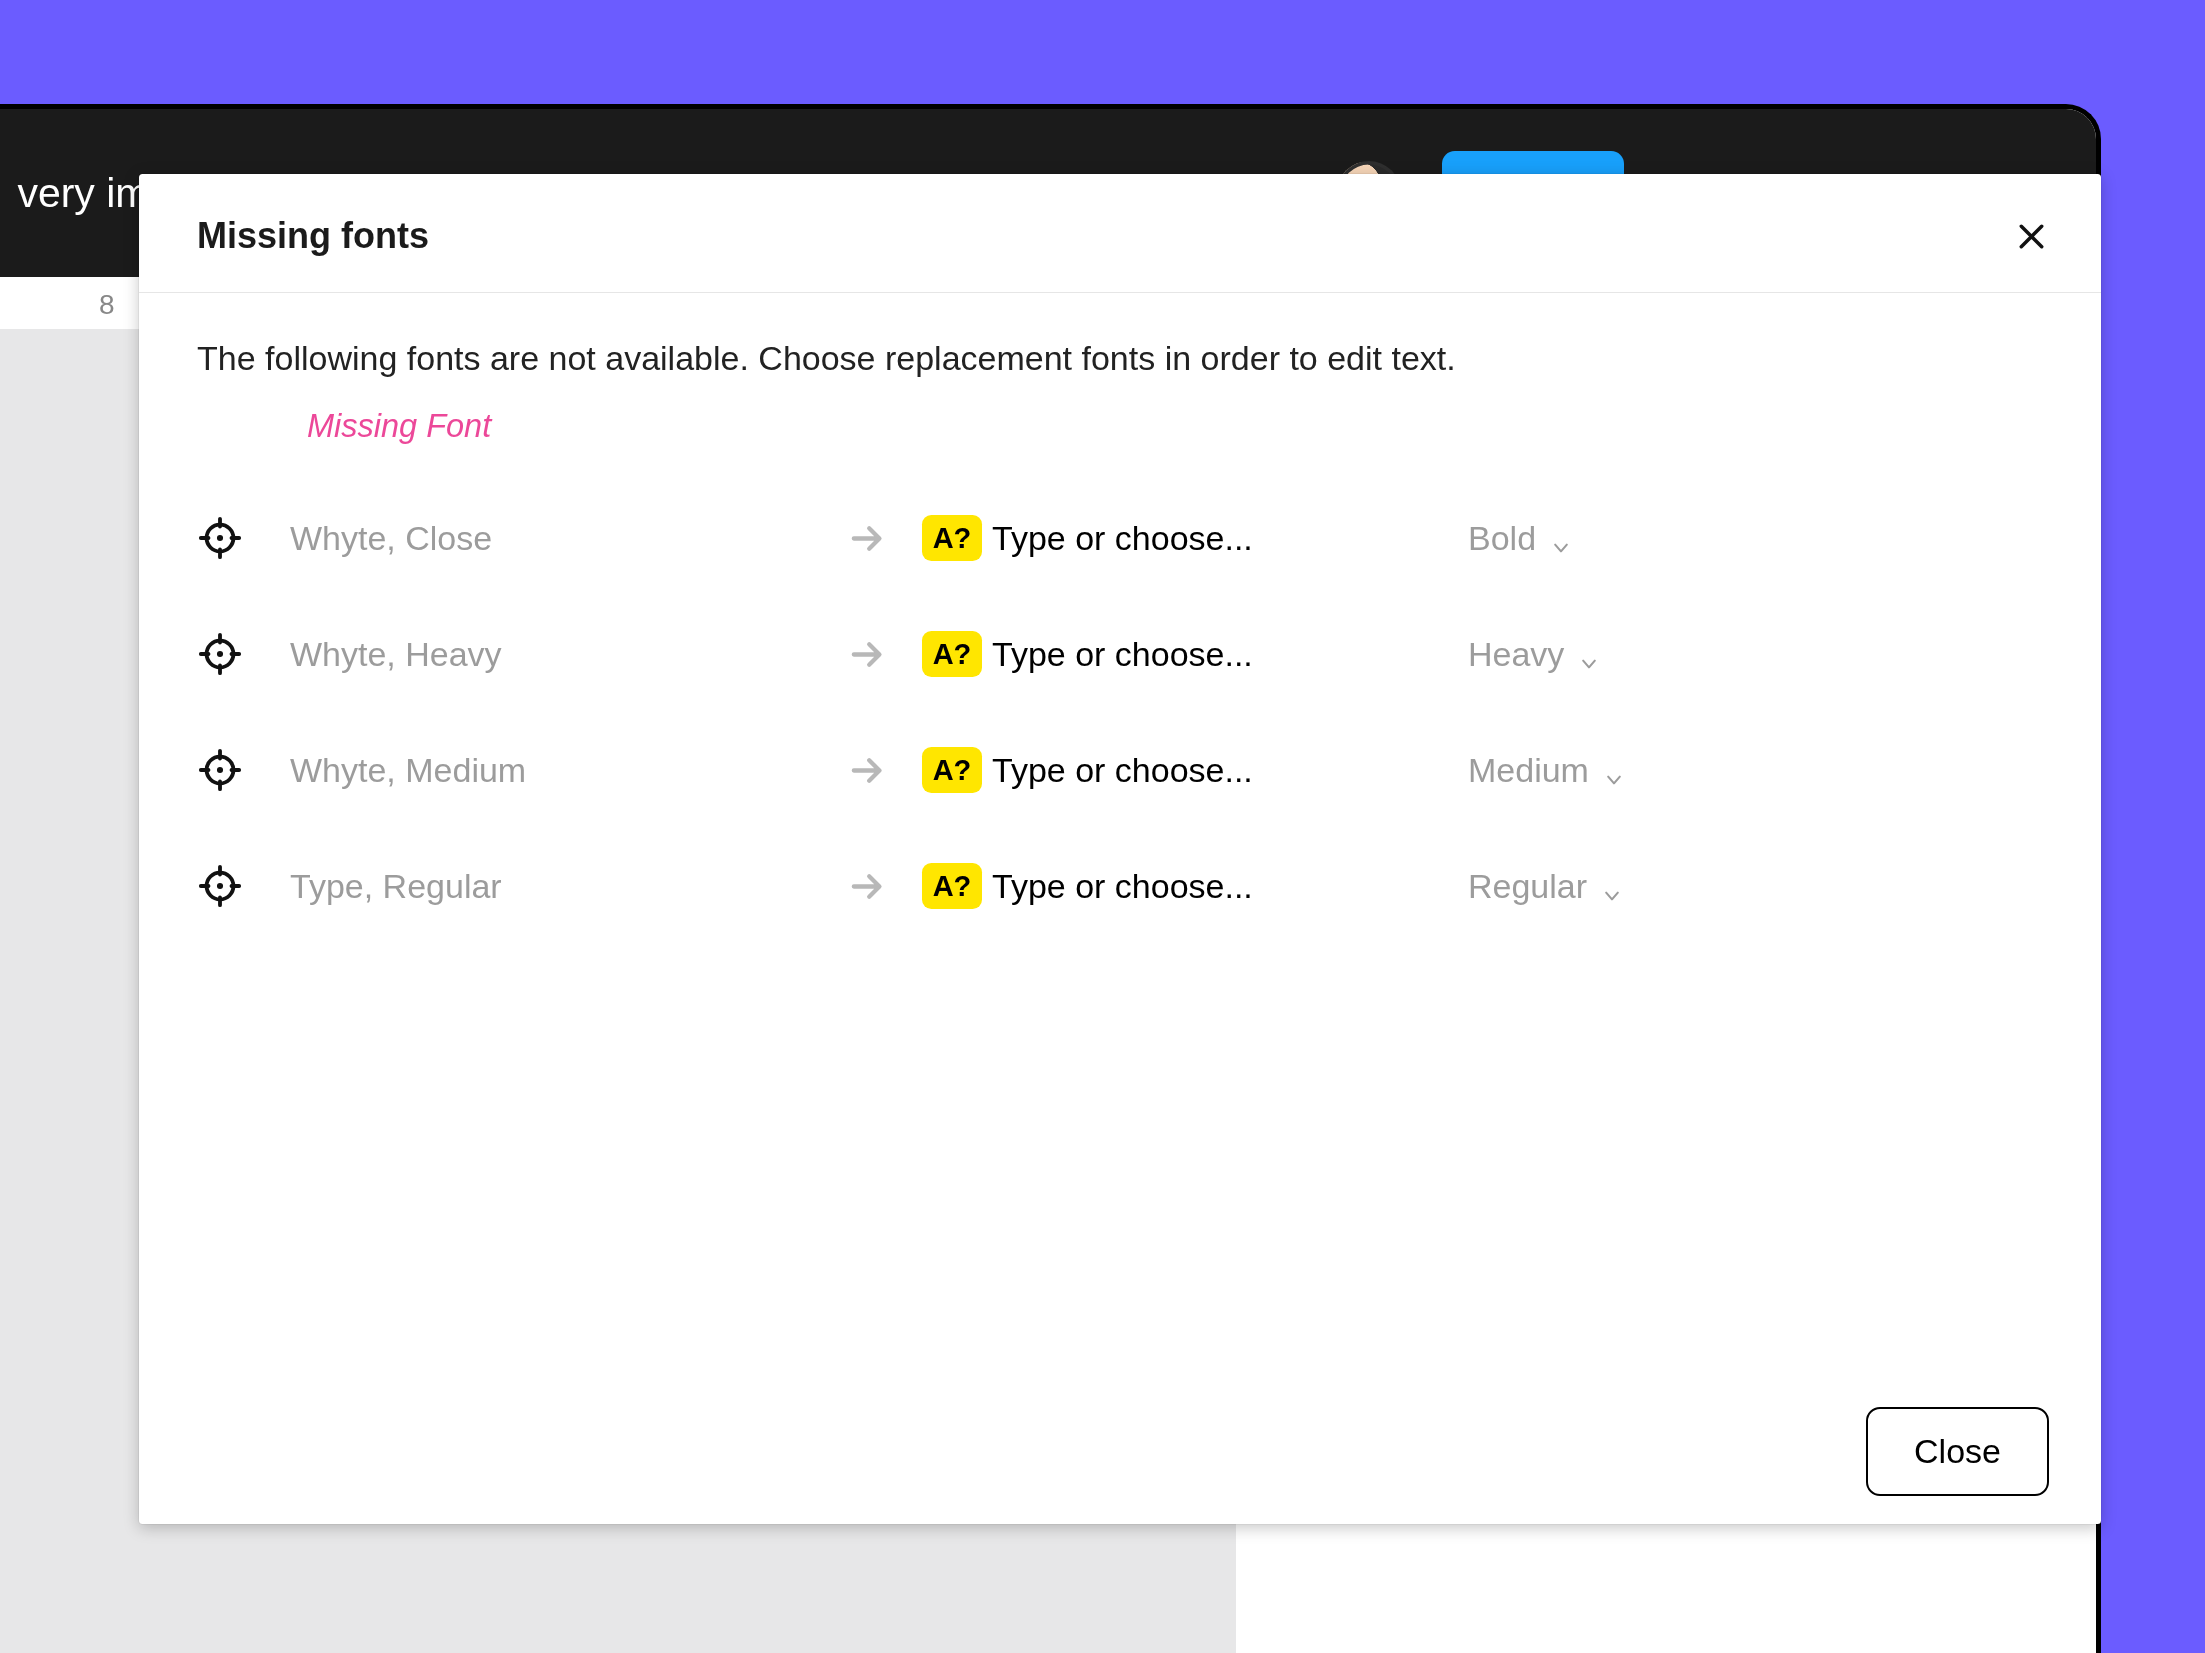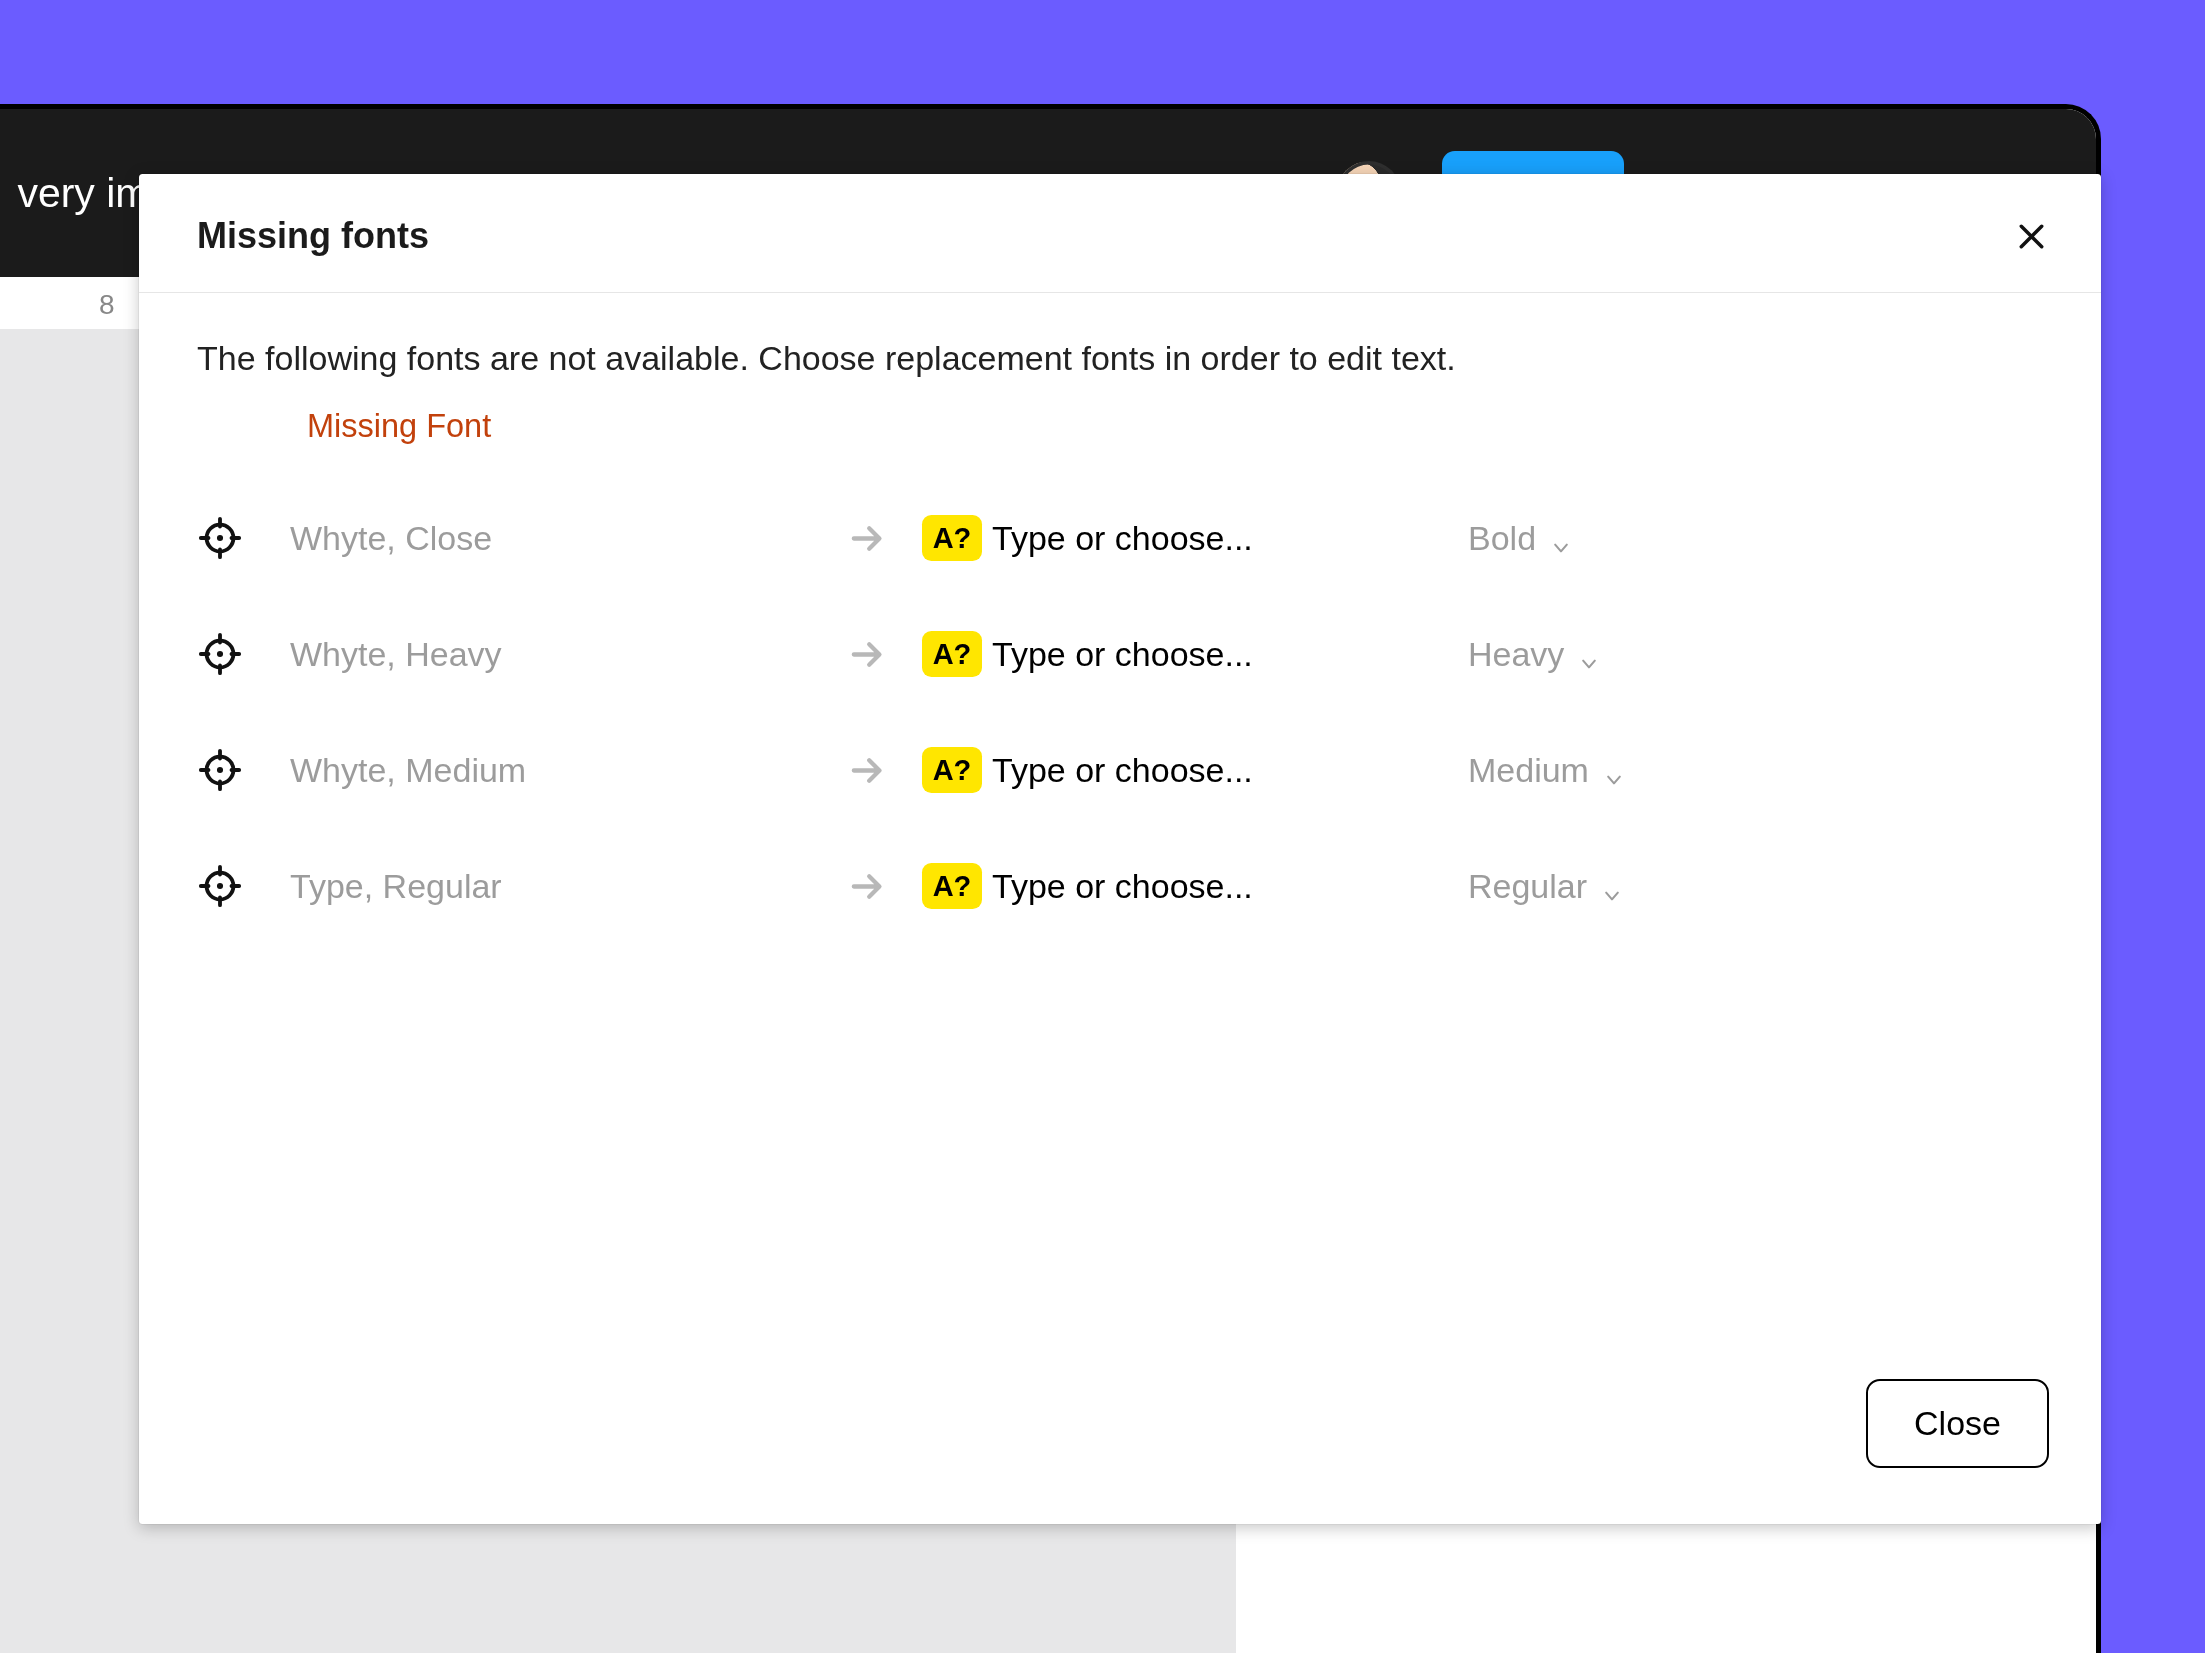--- a/index.html
+++ b/index.html
@@ -159,23 +159,24 @@
     margin-bottom: 30px;
   }
 
   .font-table {
     width: 100%;
   }
   .ft-head {
     display: grid;
     grid-template-columns: 650px 75px 546px 1fr;
     font-size: 32.5px;
-    color: #c2410c;
+    color: #ec4899;
     margin-bottom: 35px;
     padding-left: 110px;
+    font-style: italic;
   }
   .ft-head .col-replace { grid-column: 3; }
 
   .ft-row {
     display: grid;
     grid-template-columns: 93px 557px 75px 70px 476px 1fr;
     align-items: center;
     height: 116px;
     font-size: 34px;
   }
@@ -218,21 +219,21 @@
     align-items: flex-end;
     gap: 15px;
     cursor: pointer;
   }
   .mini-chev { width: 20px; height: 20px; }
   .mini-chev svg { width:100%; height:100%; display:block; stroke:#9c9c9c; }
 
   .dialog-footer {
     display: flex;
     justify-content: flex-end;
-    padding: 0 52px 56px 0;
+    padding: 0 52px 28px 0;
   }
   .close-btn {
     font-size: 34px;
     color: #000;
     background: #fff;
     border: 2.3px solid #000;
     border-radius: 14px;
     padding: 23px 46px;
     cursor: pointer;
   }

